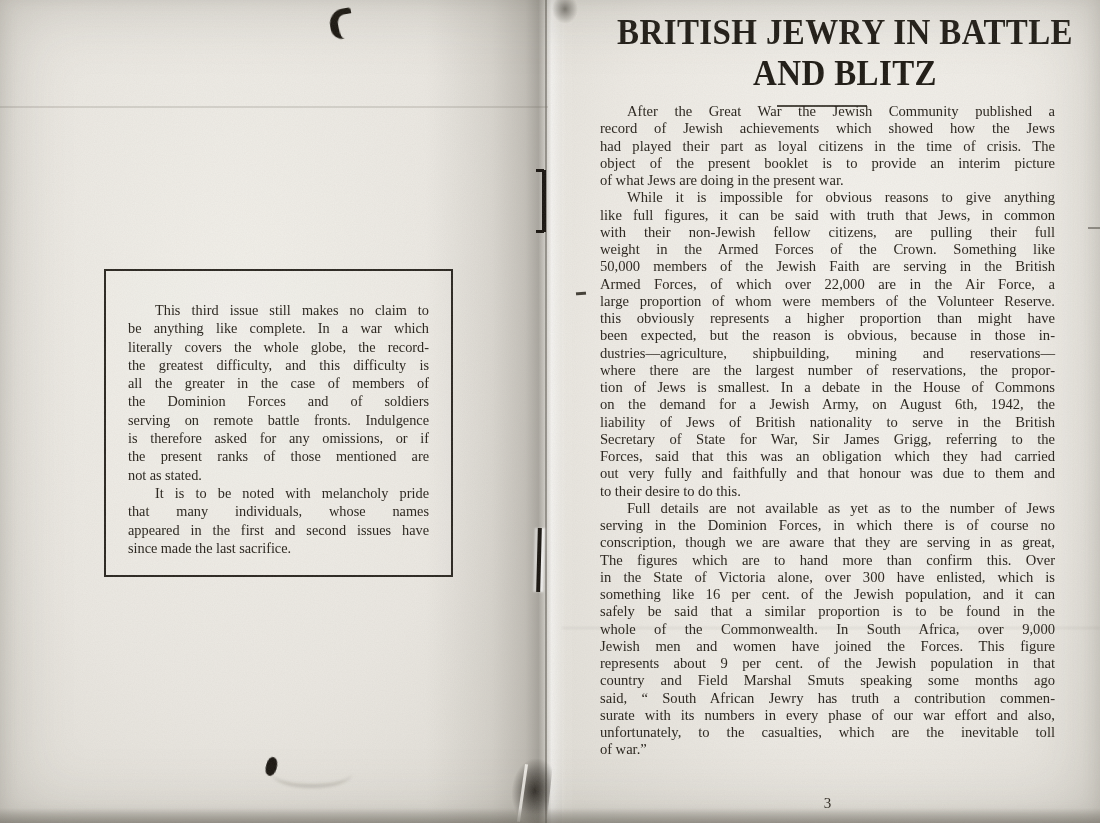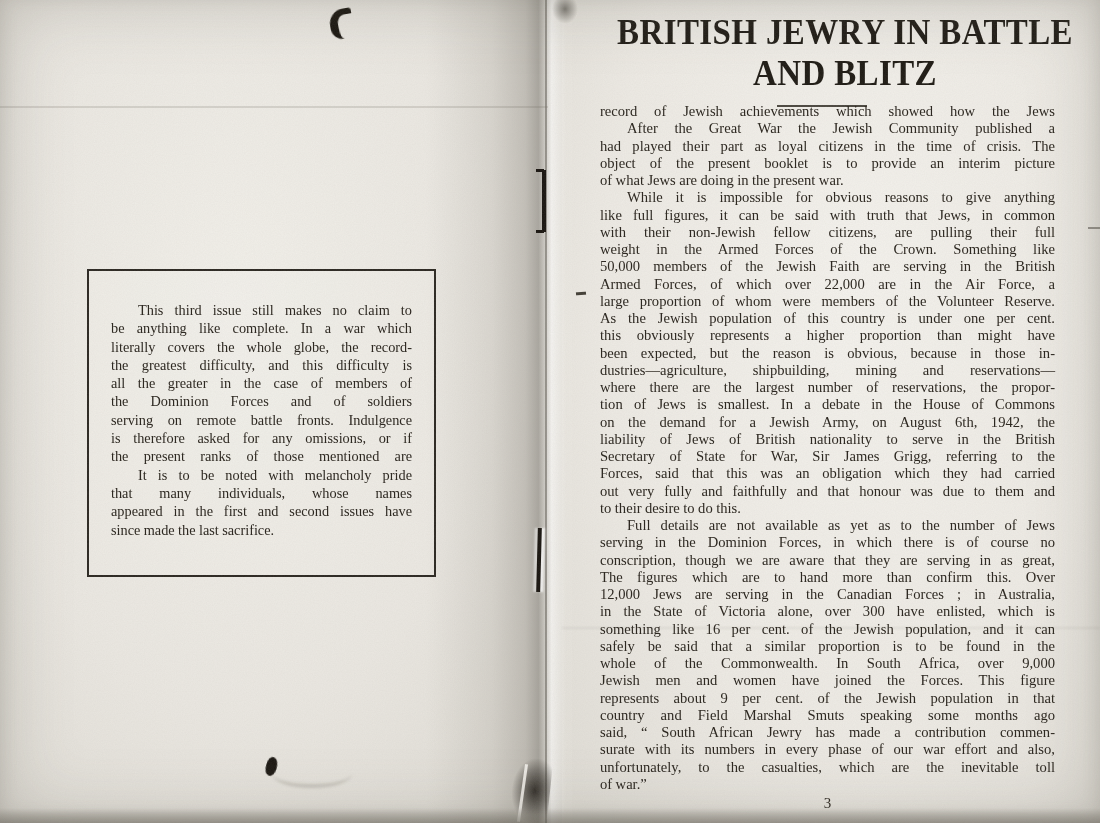--- a/index.html
+++ b/index.html
@@ -63,21 +63,21 @@
   .corner-smudge{position:absolute;left:272px;top:760px;width:80px;height:24px;
     border-bottom:4px solid rgba(95,89,78,0.22);border-radius:50%;filter:blur(1.5px);}
   .corner-dark{position:absolute;left:552px;top:-6px;width:26px;height:30px;
     background:radial-gradient(ellipse, rgba(40,36,29,0.55), rgba(40,36,29,0) 70%);}
   .tiny-dash{position:absolute;left:576px;top:292px;width:10px;height:3px;background:#413d35;
     transform:rotate(-4deg);filter:blur(0.3px);}
   .edge-dash-right{position:absolute;left:1088px;top:227px;width:12px;height:2px;background:rgba(60,56,48,0.5);}
 
   
   .notice-box{
-    position:absolute;left:87px;top:269px;width:345px;height:300px;
+    position:absolute;left:104px;top:269px;width:345px;height:300px;
     border:2px solid #2a2620;padding:30px 18px 0 22px;box-sizing:content-box;
     overflow:hidden;background:rgba(255,255,255,0.06);
   }
   .notice-box{width:301px;padding:30px 22px 0 22px;height:274px;}
   .notice-para{font-size:14.3px;line-height:18.3px;word-spacing:-0.2px;}
 
   
   .title-block{
     position:absolute;left:600px;top:12px;width:490px;text-align:center;
     font-weight:bold;font-size:34px;line-height:38px;color:#1d1913;
@@ -114,78 +114,77 @@
     <div class="notice-para">
         <div class="tline indent">This third issue still makes no claim to</div>
         <div class="tline">be anything like complete. In a war which</div>
         <div class="tline">literally covers the whole globe, the record-</div>
         <div class="tline">the greatest difficulty, and this difficulty is</div>
         <div class="tline">all the greater in the case of members of</div>
         <div class="tline">the Dominion Forces and of soldiers</div>
         <div class="tline">serving on remote battle fronts. Indulgence</div>
         <div class="tline">is therefore asked for any omissions, or if</div>
         <div class="tline">the present ranks of those mentioned are</div>
+        <div class="tline last">not as stated.</div>
       </div>
     <div class="notice-para">
         <div class="tline indent">It is to be noted with melancholy pride</div>
         <div class="tline">that many individuals, whose names</div>
         <div class="tline">appeared in the first and second issues have</div>
         <div class="tline last">since made the last sacrifice.</div>
       </div>
   </div>
 
   <div class="title-block">
     <div>BRITISH JEWRY IN BATTLE</div>
     <div>AND BLITZ</div>
   </div>
   <div class="title-rule"><span></span></div>
 
   <div class="body-block">
     <div class="body-para">
+        <div class="tline indent">After the Great War the Jewish Community published a</div>
         <div class="tline">record of Jewish achievements which showed how the Jews</div>
-        <div class="tline indent">After the Great War the Jewish Community published a</div>
         <div class="tline">had played their part as loyal citizens in the time of crisis. The</div>
         <div class="tline">object of the present booklet is to provide an interim picture</div>
         <div class="tline last">of what Jews are doing in the present war.</div>
       </div>
     <div class="body-para">
         <div class="tline indent">While it is impossible for obvious reasons to give anything</div>
         <div class="tline">like full figures, it can be said with truth that Jews, in common</div>
         <div class="tline">with their non-Jewish fellow citizens, are pulling their full</div>
         <div class="tline">weight in the Armed Forces of the Crown. Something like</div>
         <div class="tline">50,000 members of the Jewish Faith are serving in the British</div>
         <div class="tline">Armed Forces, of which over 22,000 are in the Air Force, a</div>
         <div class="tline">large proportion of whom were members of the Volunteer Reserve.</div>
-        <div class="tline">As the Jewish population of this country is under one per cent.</div>
         <div class="tline">this obviously represents a higher proportion than might have</div>
         <div class="tline">been expected, but the reason is obvious, because in those in-</div>
         <div class="tline">dustries—agriculture, shipbuilding, mining and reservations—</div>
         <div class="tline">where there are the largest number of reservations, the propor-</div>
         <div class="tline">tion of Jews is smallest. In a debate in the House of Commons</div>
         <div class="tline">on the demand for a Jewish Army, on August 6th, 1942, the</div>
         <div class="tline">liability of Jews of British nationality to serve in the British</div>
         <div class="tline">Secretary of State for War, Sir James Grigg, referring to the</div>
         <div class="tline">Forces, said that this was an obligation which they had carried</div>
         <div class="tline">out very fully and faithfully and that honour was due to them and</div>
         <div class="tline last">to their desire to do this.</div>
       </div>
     <div class="body-para">
         <div class="tline indent">Full details are not available as yet as to the number of Jews</div>
         <div class="tline">serving in the Dominion Forces, in which there is of course no</div>
         <div class="tline">conscription, though we are aware that they are serving in as great,</div>
         <div class="tline">The figures which are to hand more than confirm this. Over</div>
-        <div class="tline">12,000 Jews are serving in the Canadian Forces ; in Australia,</div>
         <div class="tline">in the State of Victoria alone, over 300 have enlisted, which is</div>
         <div class="tline">something like 16 per cent. of the Jewish population, and it can</div>
         <div class="tline">safely be said that a similar proportion is to be found in the</div>
         <div class="tline">whole of the Commonwealth. In South Africa, over 9,000</div>
         <div class="tline">Jewish men and women have joined the Forces. This figure</div>
         <div class="tline">represents about 9 per cent. of the Jewish population in that</div>
         <div class="tline">country and Field Marshal Smuts speaking some months ago</div>
-        <div class="tline">said, “ South African Jewry has made a contribution commen-</div>
+        <div class="tline">said, “ South African Jewry has truth a contribution commen-</div>
         <div class="tline">surate with its numbers in every phase of our war effort and also,</div>
         <div class="tline">unfortunately, to the casualties, which are the inevitable toll</div>
         <div class="tline last">of war.”</div>
       </div>
   </div>
 
   <div class="page-number">3</div>
 
   <div class="hook-mark"></div>
   <div class="staple-top"></div>

